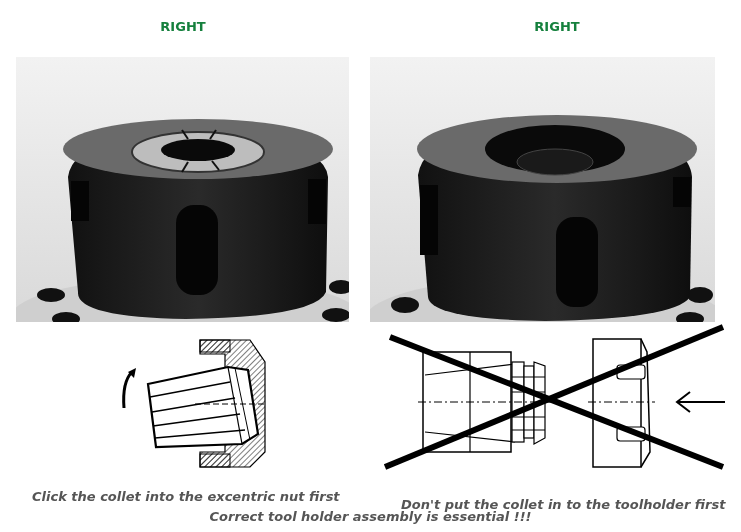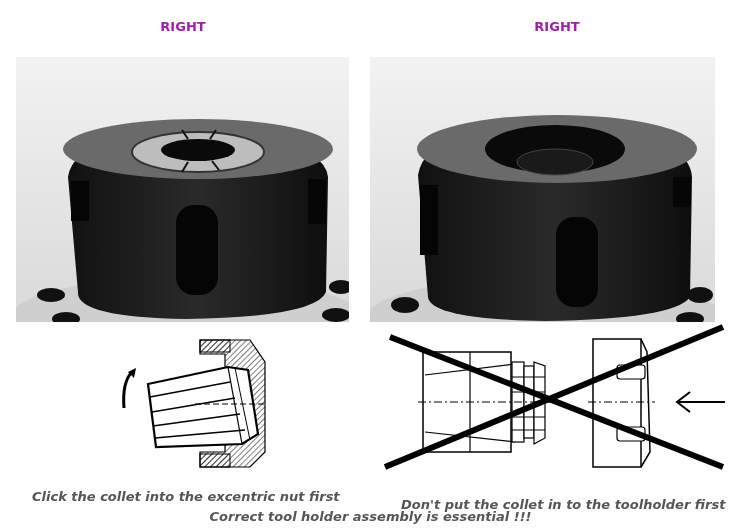--- a/index.html
+++ b/index.html
@@ -1,18 +1,18 @@
 <!DOCTYPE html>
 <html><head>
 <meta charset="utf-8">
 <style>
   html, body { margin:0; padding:0; background:#ffffff; }
   body { width:741px; height:532px; position:relative; overflow:hidden;
          font-family:"DejaVu Sans", sans-serif; color:#555555; }
-  .hdr { position:absolute; top:19px; font-size:13px; font-weight:bold; color:#a21caf; text-align:center; }
+  .hdr { position:absolute; top:19px; font-size:13px; font-weight:bold; color:#15803d; text-align:center; }
   .photo { position:absolute; overflow:hidden; }
   .caption { position:absolute; font-size:13px; font-weight:bold; color:#555; white-space:nowrap;font-style:italic; }
   .drawing { position:absolute; }
 </style>
 </head>
 <body>
 
 <div class="hdr" style="left:133px;width:100px;">RIGHT</div>
 <div class="hdr" style="left:507px;width:100px;">RIGHT</div>
 

